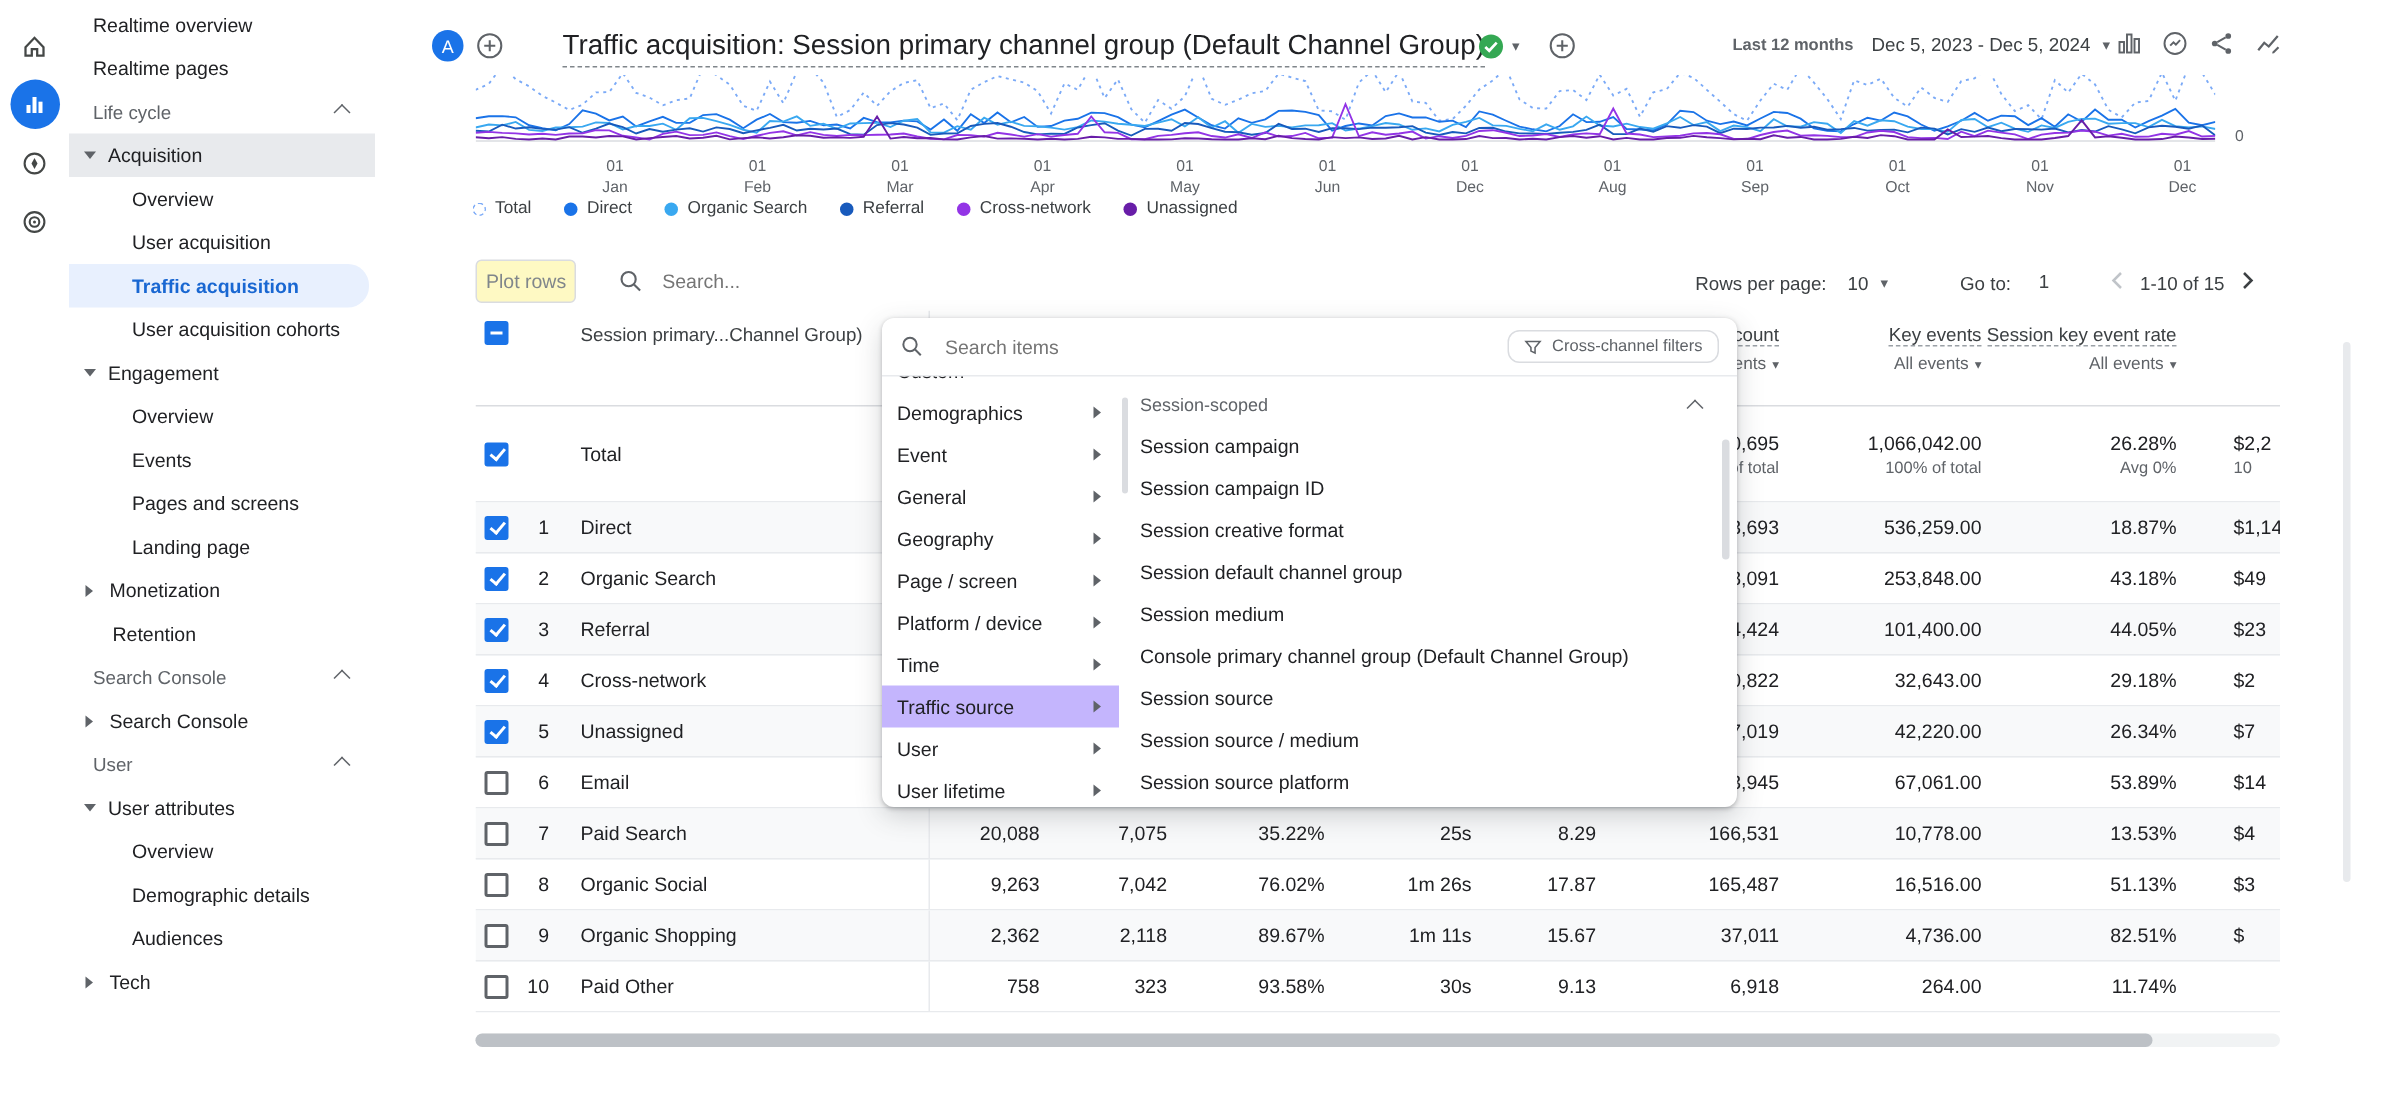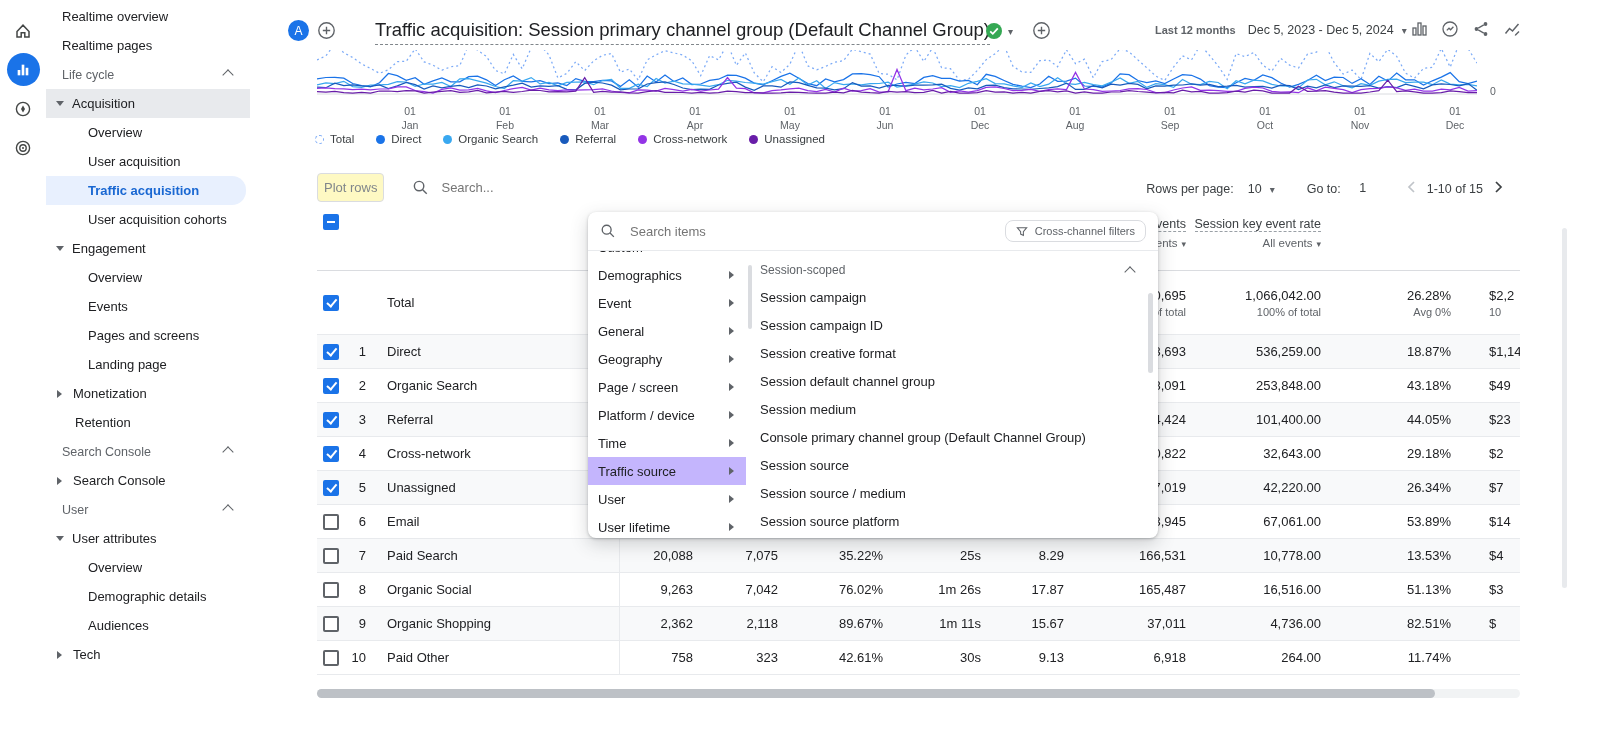--- a/index.html
+++ b/index.html
@@ -55,21 +55,21 @@
   .leg{display:flex;align-items:center;gap:6px;font-size:11.5px;color:#3c4043;cursor:pointer}
   .dot{width:9px;height:9px;border-radius:50%;box-sizing:border-box;flex:none}
   
   .controls{position:absolute;left:317px;top:170px;width:1190px;height:34px;display:flex;align-items:center;justify-content:space-between}
   .ctl-left{display:flex;align-items:center;gap:28px}
   .plot-btn{border:1px solid #dadce0;border-radius:4px;padding:6px 6px;font-size:13px;color:#80868b;background:#fef9c3;cursor:default}
   .searchbox{display:flex;align-items:center;gap:10px;color:#5f6368}
   .searchbox input{border:none;outline:none;font-size:13px;width:190px;color:#202124;background:transparent}
   .ctl-right{display:flex;align-items:flex-end;font-size:12.5px;color:#3c4043}
   .rpp-value{margin-left:14px;display:flex;align-items:center;gap:8px;cursor:pointer}
-  .goto-label{margin-left:32px}
+  .goto-label{margin-left:48px}
   .goto-input{width:24px;border:none;outline:none;font-size:12.5px;color:#3c4043;text-align:center;margin-left:8px;background:transparent}
   .pg-prev{margin-left:26px;color:#c0c4c9}
   .pg-range{margin:0 6px}
   .pg-next{color:#3c4043}
   
   .table{position:absolute;left:317px;top:207px;width:1203px;overflow:hidden}
   .tgrid{display:grid;grid-template-columns:28px 30px 245px 75px 85px 105px 98px 83px 122px 135px 130px 140px;align-items:center}
   .thead{height:63px;border-bottom:1px solid #dadce0;align-items:start}
   .thead .cell{padding-top:7px}
   .c-label{padding-left:12px;align-self:stretch;display:flex;align-items:center;border-right:1px solid #e8eaed}
@@ -490,20 +490,24 @@
     </span>
   </div>
 </div>
 
 <div class="table">
   <div class="tgrid thead">
     <div class="cell c-cb">
         <span class="cb indet"></span>
       </div>
     <div class="cell c-num"></div>
+    <div class="cell c-label dim-head">
+      <span>Session primary...Channel Group)</span>
+      <span class="caret">▾</span>
+    </div>
     <div style="display:contents">
       
     
         <div class="cell c-val">
           <span class="hlbl"></span>
           <span class="hsub"><span></span></span>
         </div>
       
         <div class="cell c-val">
           <span class="hlbl"></span>
@@ -908,21 +912,21 @@
         </div>
         <div class="cell c-num">10</div>
         <div class="cell c-label">Paid Other</div>
         <div class="cell c-val">
           <span class="v">758</span>
         </div>
         <div class="cell c-val">
           <span class="v">323</span>
         </div>
         <div class="cell c-val">
-          <span class="v">42.61%</span>
+          <span class="v">93.58%</span>
         </div>
         <div class="cell c-val">
           <span class="v">30s</span>
         </div>
         <div class="cell c-val">
           <span class="v">9.13</span>
         </div>
         <div class="cell c-val">
           <span class="v">6,918</span>
         </div>

